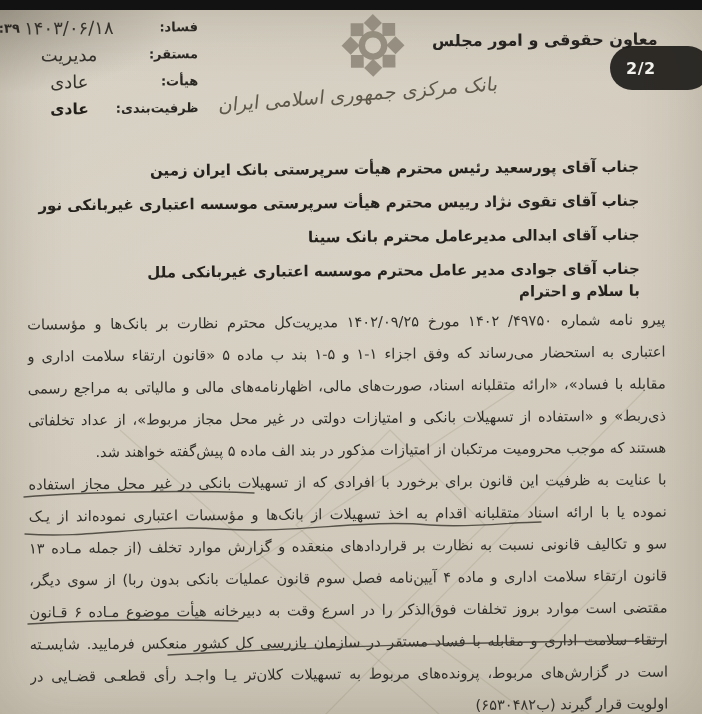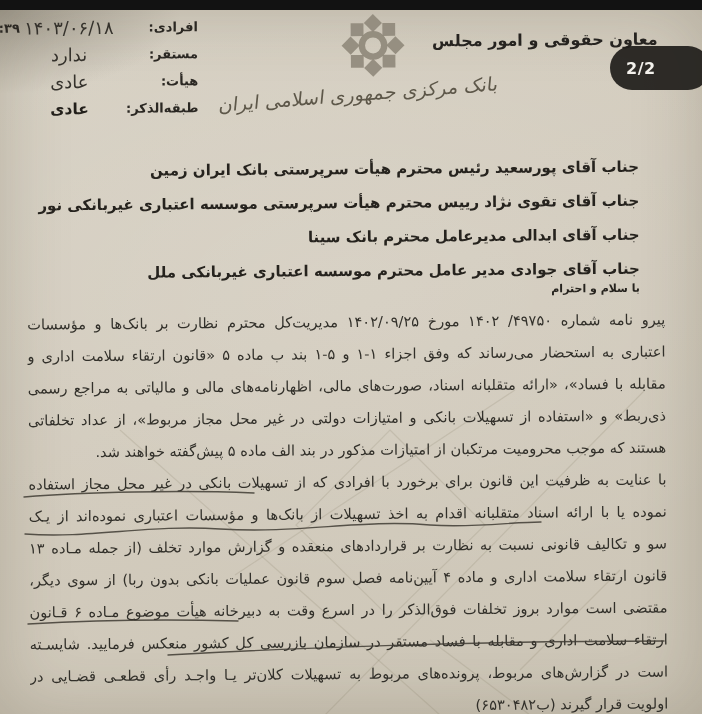--- a/index.html
+++ b/index.html
@@ -54,21 +54,21 @@
   
   .stamp{
     position:absolute;right:8px;top:22px;width:260px;
     text-align:left;font-size:16px;font-weight:bold;color:#262320;
     white-space:nowrap;direction:rtl;
   }
 
   
   .recipients{position:absolute;right:62px;left:40px;top:142px;text-align:right;}
   .recipient{font-size:15px;font-weight:bold;line-height:34px;color:#26231e;white-space:nowrap;}
-  .salutation{position:absolute;right:62px;top:274px;font-size:11px;font-weight:bold;color:#26231e;}
+  .salutation{position:absolute;right:62px;top:274px;font-size:15px;font-weight:bold;color:#26231e;}
 
   
   .letter-body{position:absolute;right:37px;left:27px;top:296px;text-align:justify;}
   .bline{
     height:32px;line-height:32px;font-size:14.6px;color:#32302a;
     text-align:justify;text-align-last:justify;overflow:hidden;white-space:nowrap;
   }
   .bline.pe{text-align:right;text-align-last:auto;}
 
   
@@ -95,36 +95,36 @@
       <path d="M 390 420 L 485 515 L 390 608 L 296 515 Z"></path>
       <path d="M 430 630 L 530 705"></path>
       <path d="M 620 560 L 520 660"></path>
     </g>
   </svg>
 
   <div class="content">
 
     <div class="meta">
       <div class="meta-row">
-        <span class="m-label">افرادی:</span>
+        <span class="m-label">فساد:</span>
         <span class="m-value">۱۴۰۳/۰۶/۱۸</span>
         <span class="m-extra">۱۳:۳۹</span>
       </div>
       <div class="meta-row">
         <span class="m-label">مستقر:</span>
-        <span class="m-value">ندارد</span>
+        <span class="m-value">مدیریت</span>
         <span class="m-extra"></span>
       </div>
       <div class="meta-row">
         <span class="m-label">هیأت:</span>
         <span class="m-value">عادی</span>
         <span class="m-extra"></span>
       </div>
       <div class="meta-row classified">
-        <span class="m-label">طبقه‌الذکر:</span>
+        <span class="m-label">ظرفیت‌بندی:</span>
         <span class="m-value">عادی</span>
         <span class="m-extra"></span>
       </div>
     </div>
 
     <div class="logo">
       <svg viewBox="0 0 100 90" width="94" height="72">
         <g fill="#8e8779" opacity="0.88">
           <g transform="rotate(0 50 42)">
               <rect x="42" y="6" width="16" height="16" transform="rotate(45 50 14)"></rect>

